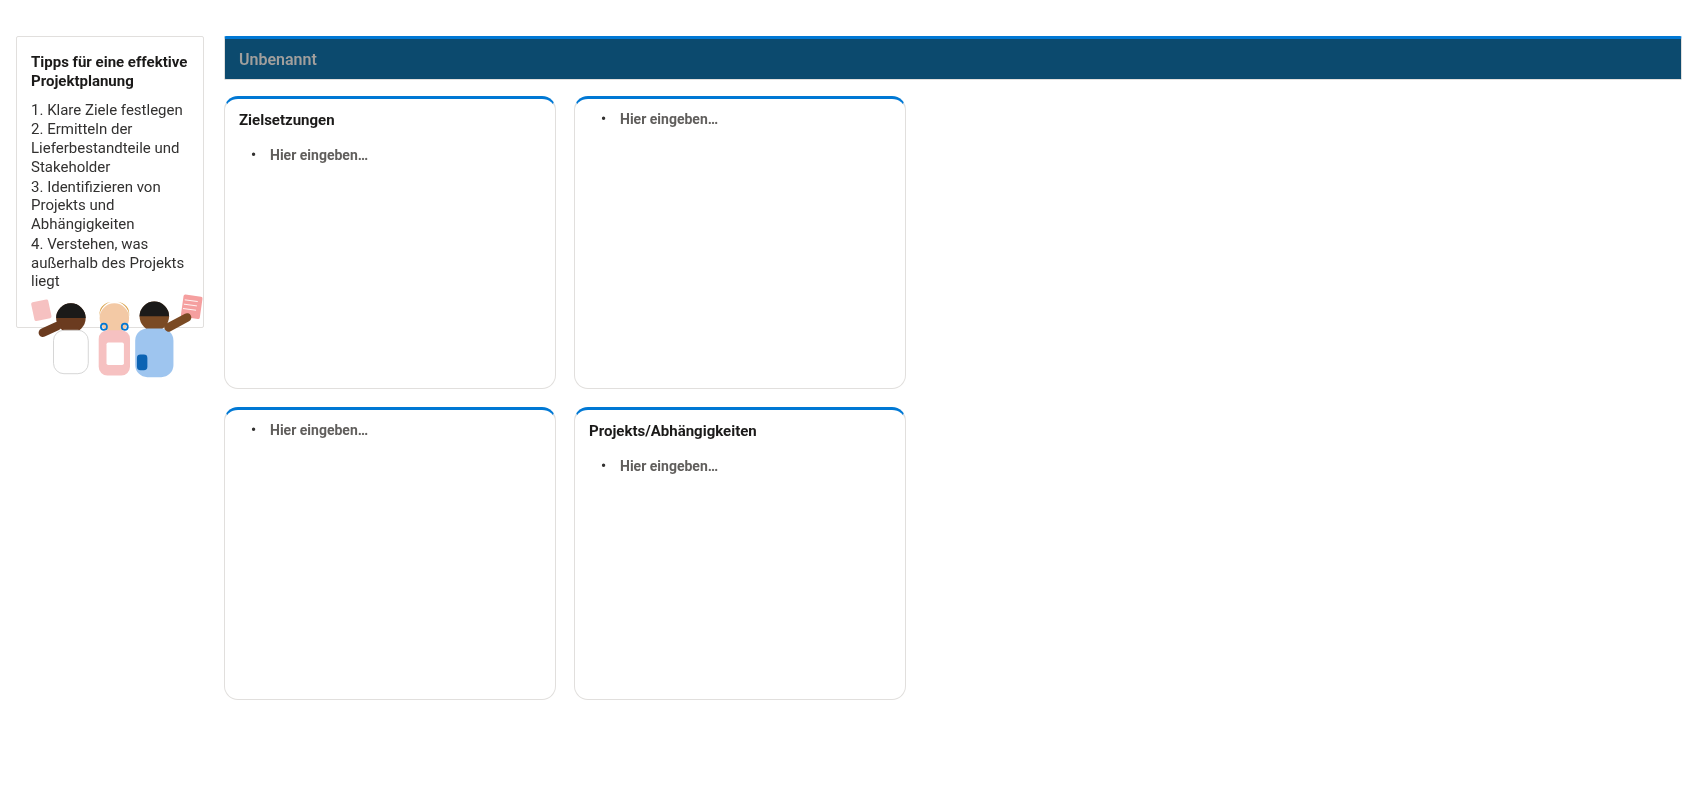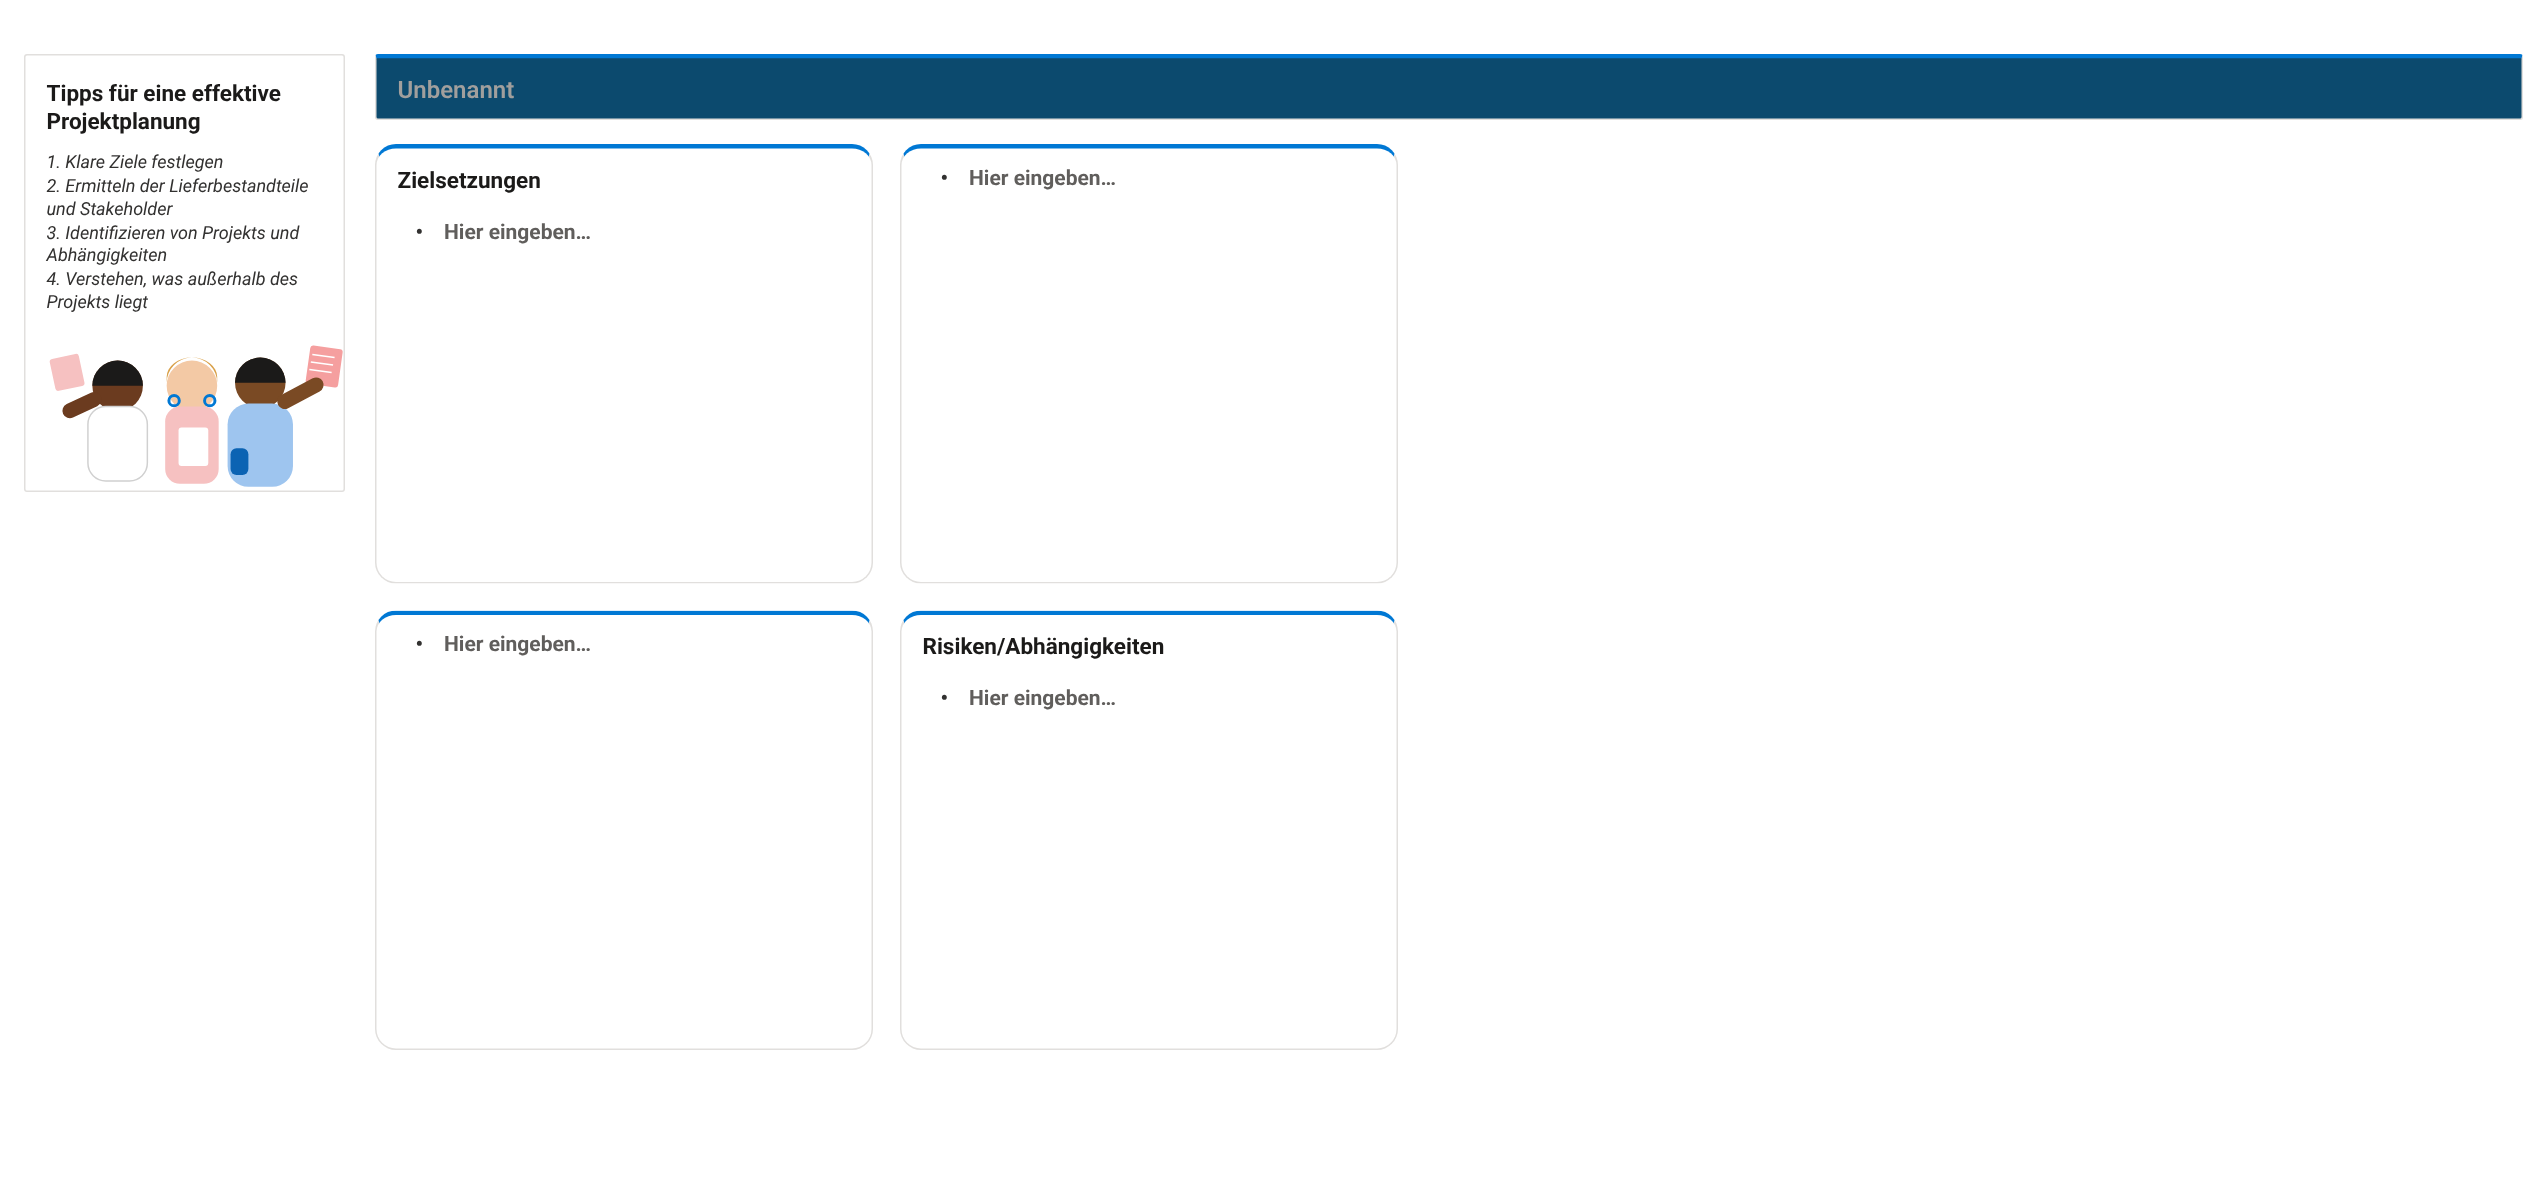--- a/index.html
+++ b/index.html
@@ -18,45 +18,43 @@
     width: 1698px;
     height: 800px;
     padding: 36px 16px 16px 16px;
     display: flex;
     gap: 20px;
     align-items: flex-start;
   }
 
   
   .tips-card {
-    width: 214px;
+    width: 188px;
     border: 1px solid #e1dfdd;
     border-radius: 2px;
     background: #fff;
     padding: 16px 14px 0 14px;
     display: flex;
     flex-direction: column;
-    justify-content: space-between;
     height: 292px;
   }
   .tips-title {
     font-size: 15px;
     font-weight: 700;
     line-height: 1.25;
     margin: 0 0 10px 0;
   }
   .tips-list {
     margin: 0;
     padding: 0 0 0 0;
     list-style: none;
-    font-size: 12px;
+    font-size: 15px;
     line-height: 1.25;
     color: #323130;
     counter-reset: tip;
-    font-style: italic;
   }
   .tips-list li {
     margin-bottom: 1px;
   }
   .tips-list li::before {
     counter-increment: tip;
     content: counter(tip) ". ";
   }
   .tips-illustration {
     position: relative;
@@ -232,21 +230,21 @@
 
       <div class="col">
         <section class="section tall">
           <div class="bullet-placeholder">
             <span>Hier eingeben…</span>
           </div>
         </section>
 
         <section class="section tall">
           <div class="section-header">
-            <h3 class="section-title">Risiken/Abhängigkeiten</h3>
+            <h3 class="section-title">Projekts/Abhängigkeiten</h3>
           </div>
           <div class="bullet-placeholder">
             <span>Hier eingeben…</span>
           </div>
         </section>
       </div>
 
 
     </div>
   </div>

